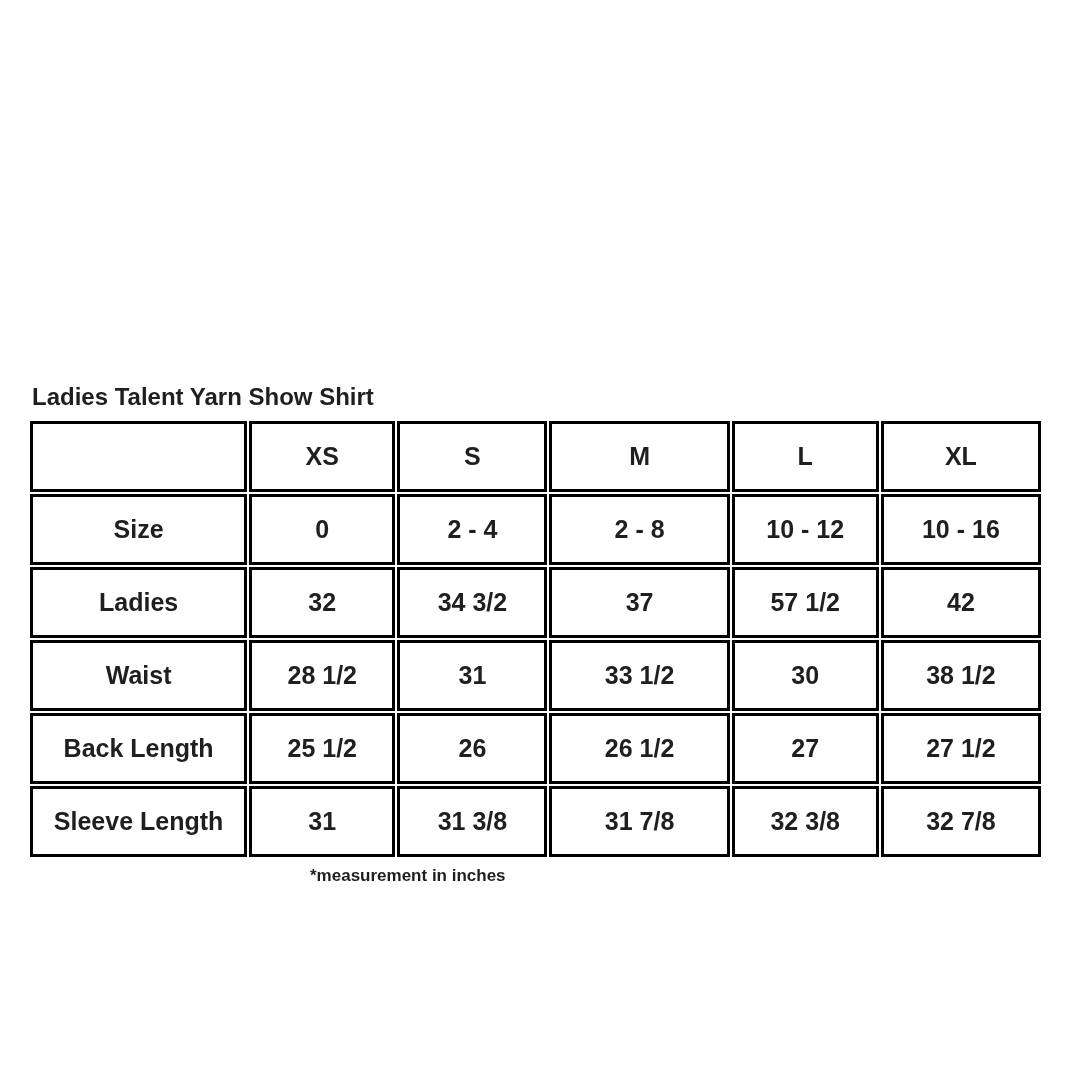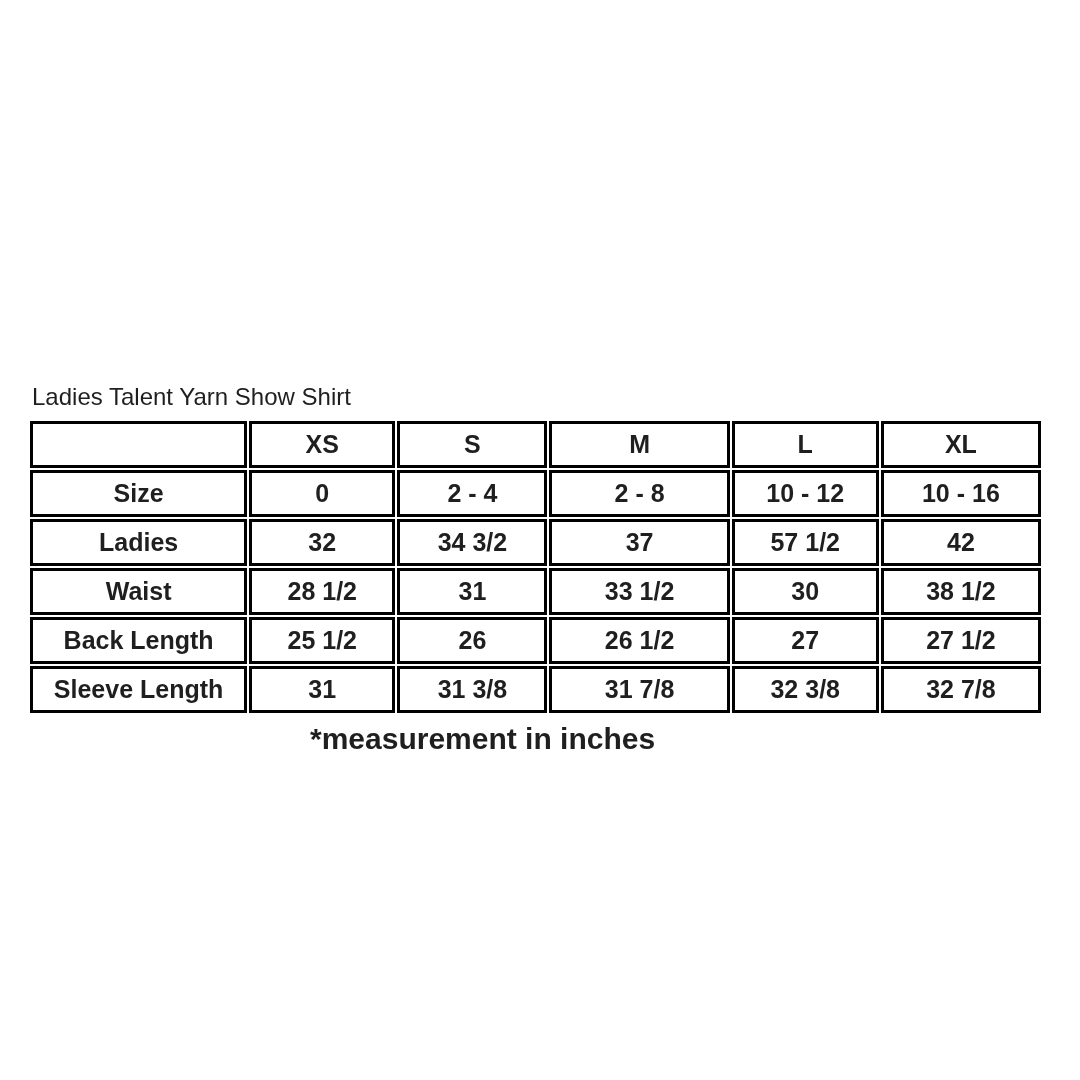--- a/index.html
+++ b/index.html
@@ -17,48 +17,48 @@
     overflow: hidden;
   }
   .content {
     position: absolute;
     top: 383px;
     left: 28px;
     width: 1015px;
   }
   .chart-title {
     font-size: 24px;
-    font-weight: normal;
+    font-weight: bold;
     color: #1f1f1f;
     margin: 0 0 8px 4px;
     letter-spacing: 0px;
   }
   table.size-chart {
     border-collapse: separate;
     border-spacing: 2px;
     width: 100%;
     table-layout: fixed;
   }
   table.size-chart th,
   table.size-chart td {
     border: 3px solid #000000;
     background: #ffffff;
     text-align: center;
     vertical-align: middle;
     font-size: 25px;
     font-weight: bold;
     color: #1f1f1f;
     height: 33px;
-    padding: 4px;
+    padding: 16px;
     overflow: hidden;
     white-space: nowrap;
   }
   .footnote {
     margin: 7px 0 0 282px;
-    font-size: 30px;
+    font-size: 17px;
     font-weight: bold;
     color: #1f1f1f;
   }
 </style>
 </head>
 <body>
 
 <div class="canvas">
   <div class="content">
 

